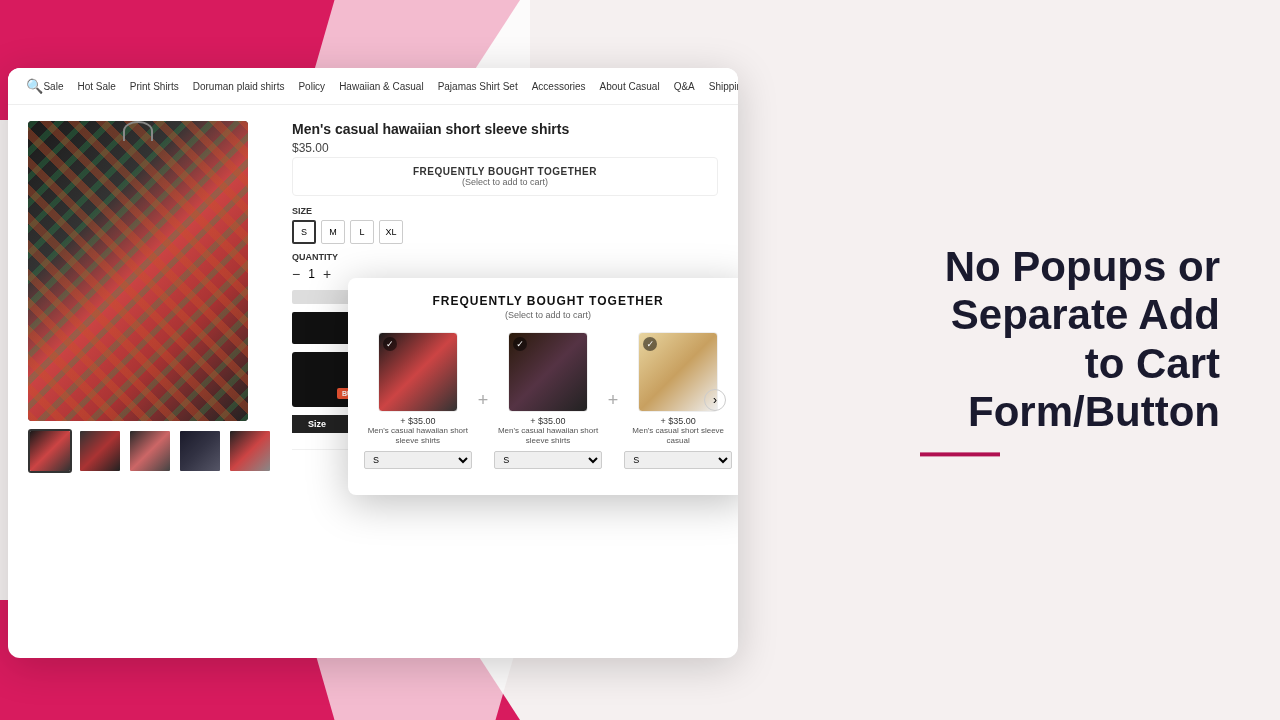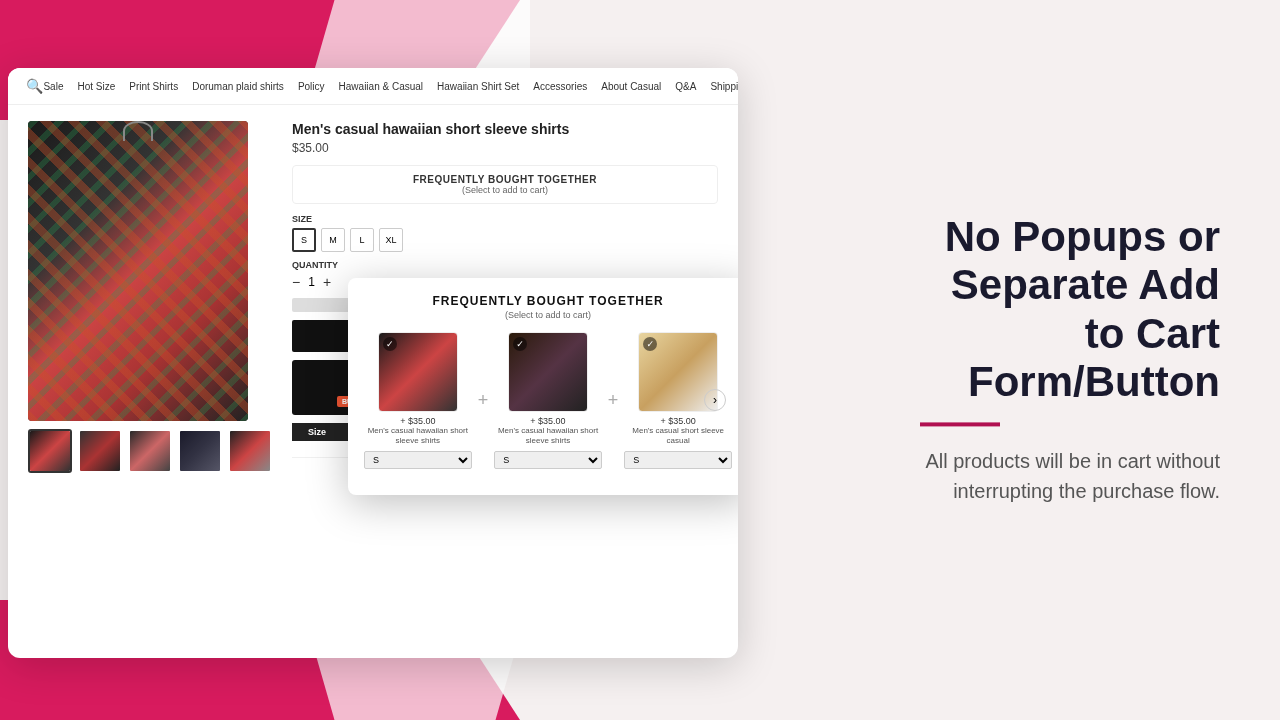--- a/index.html
+++ b/index.html
@@ -153,21 +153,21 @@
     }
     .product-title {
       font-size: 14px;
       font-weight: 600;
       color: #222;
       margin-bottom: 4px;
     }
     .product-price {
       font-size: 12px;
       color: #444;
-      margin-bottom: 10px;
+      margin-bottom: 2px;
     }
 
     
     .fbt-banner {
       background: white;
       border: 1px solid #eee;
       border-radius: 4px;
       padding: 8px 10px;
       margin-bottom: 10px;
       font-size: 9px;
@@ -409,26 +409,26 @@
 <div class="bg-shape-top-right"></div>
 <div class="bg-shape-bottom-left"></div>
 <div class="bg-shape-bottom-right"></div>
 
 <div class="browser-window">
 
   <div class="navbar">
     <div class="nav-search">🔍</div>
     <div class="nav-links">
       <span>Sale</span>
-      <span>Hot Size</span>
+      <span>Hot Sale</span>
       <span>Print Shirts</span>
       <span>Doruman plaid shirts</span>
       <span>Policy</span>
       <span>Hawaiian &amp; Casual</span>
-      <span>Hawaiian Shirt Set</span>
+      <span>Pajamas Shirt Set</span>
       <span>Accessories</span>
       <span>About Casual</span>
       <span>Q&amp;A</span>
       <span>Shipping Policy</span>
     </div>
 
   </div>
 
   <div class="product-area">
 
@@ -594,14 +594,13 @@
 
       <button class="fbt-arrow-btn">›</button>
     </div>
   </div>
 
 </div>
 
 <div class="right-section">
   <div class="headline">No Popups or Separate Add to Cart Form/Button</div>
   <div class="accent-line"></div>
-  <div class="subtext">All products will be in cart without interrupting the purchase flow.</div>
 </div>
 
 </body></html>

